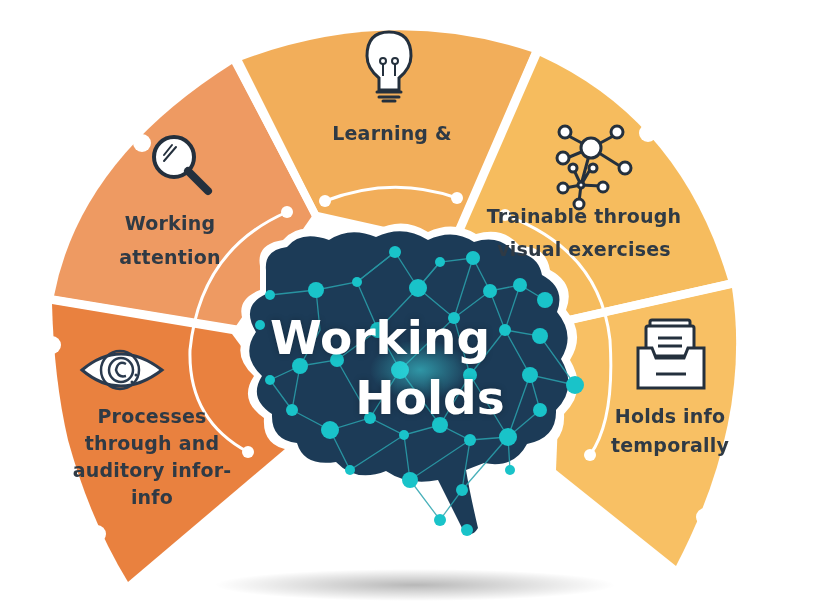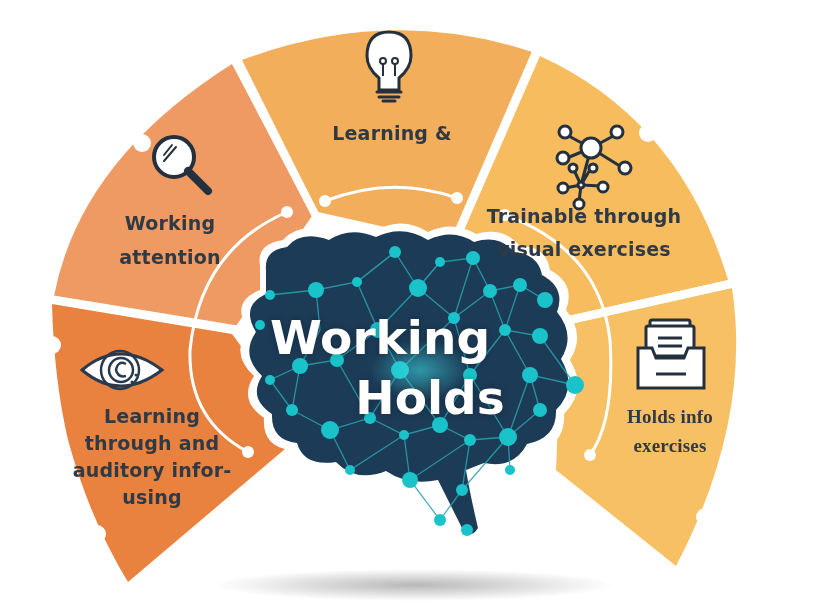--- a/index.html
+++ b/index.html
@@ -174,38 +174,38 @@
       <line x1="20" y1="56" x2="50" y2="56"></line>
     </g>
   </svg>
 
   <div class="title" style="left:250px; top:308px; width:310px;">
     <div style="margin-left:-50px;">Working</div>
     <div style="margin-left:50px;">Holds</div>
   </div>
 
   <div class="label" style="left:62px; top:403px; width:180px; line-height:27px;">
-    <div>Learning</div>
+    <div>Processes</div>
     <div>through and</div>
     <div>auditory infor-</div>
-    <div>using</div>
+    <div>info</div>
   </div>
 
   <div class="label" style="left:100px; top:206px; width:140px; line-height:34px;">
     <div>Working</div>
     <div>attention</div>
   </div>
 
   <div class="label" style="left:307px; top:117px; width:170px; line-height:32px;">
     <div>Learning &amp;</div>
   </div>
 
   <div class="label" style="left:474px; top:200px; width:220px; line-height:33px;">
     <div>Trainable through</div>
     <div>visual exercises</div>
   </div>
 
-  <div class="label" style="left:605px; top:402px; width:130px; line-height:29px;font-family:Liberation Serif, serif;">
+  <div class="label" style="left:605px; top:402px; width:130px; line-height:29px;">
     <div>Holds info</div>
-    <div>exercises</div>
+    <div>temporally</div>
   </div>
 
 </div>
 
 </body></html>

